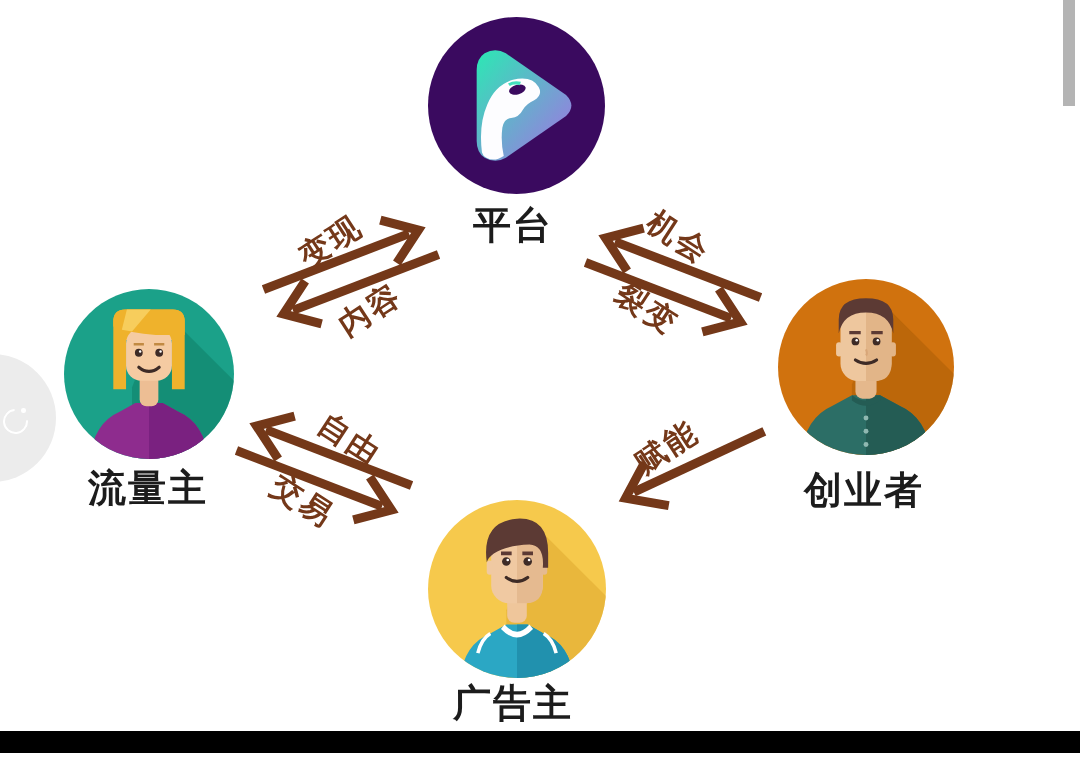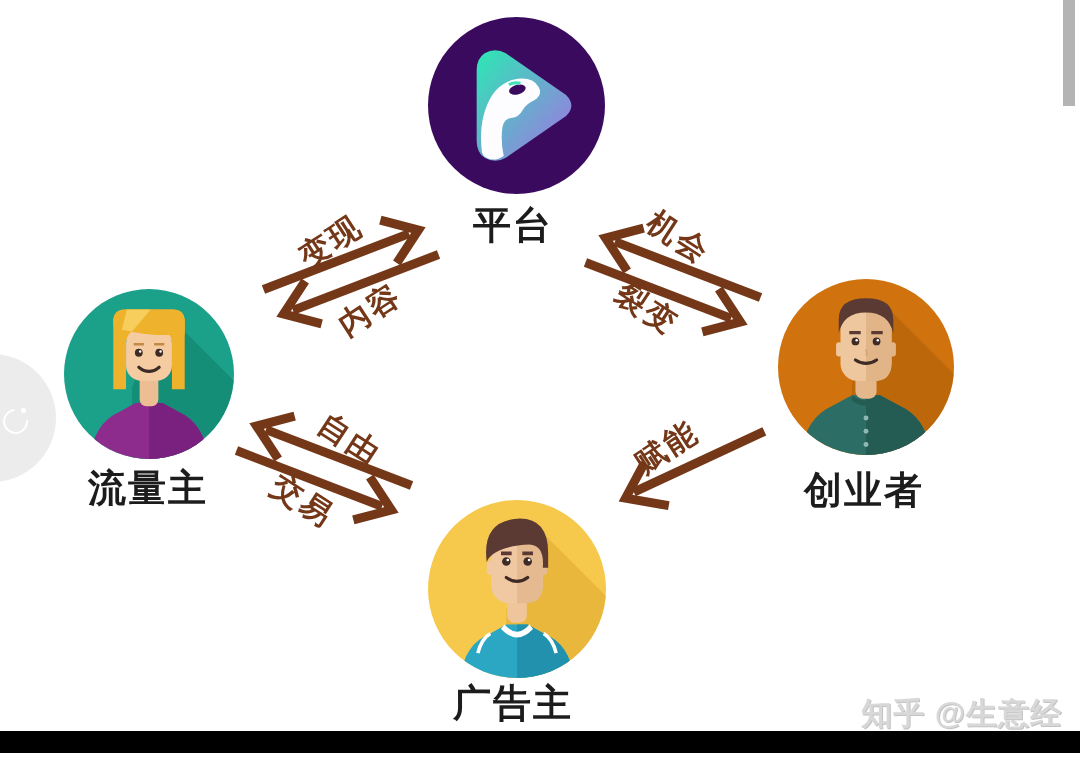--- a/index.html
+++ b/index.html
@@ -188,19 +188,18 @@
       <text class="arrow-label" x="-13" y="-27" transform="rotate(-8 -13 -27)">赋能</text>
     </g>
 
   </svg>
 
   <div class="fab">
     <span class="fab-ring"></span>
     <span class="fab-dot"></span>
   </div>
 
-  <div class="watermark">知乎 @生意经</div>
 
   <div class="scrollbar-thumb"></div>
 
   <div class="bottom-bar"></div>
 
 </div>
 
 </body></html>

